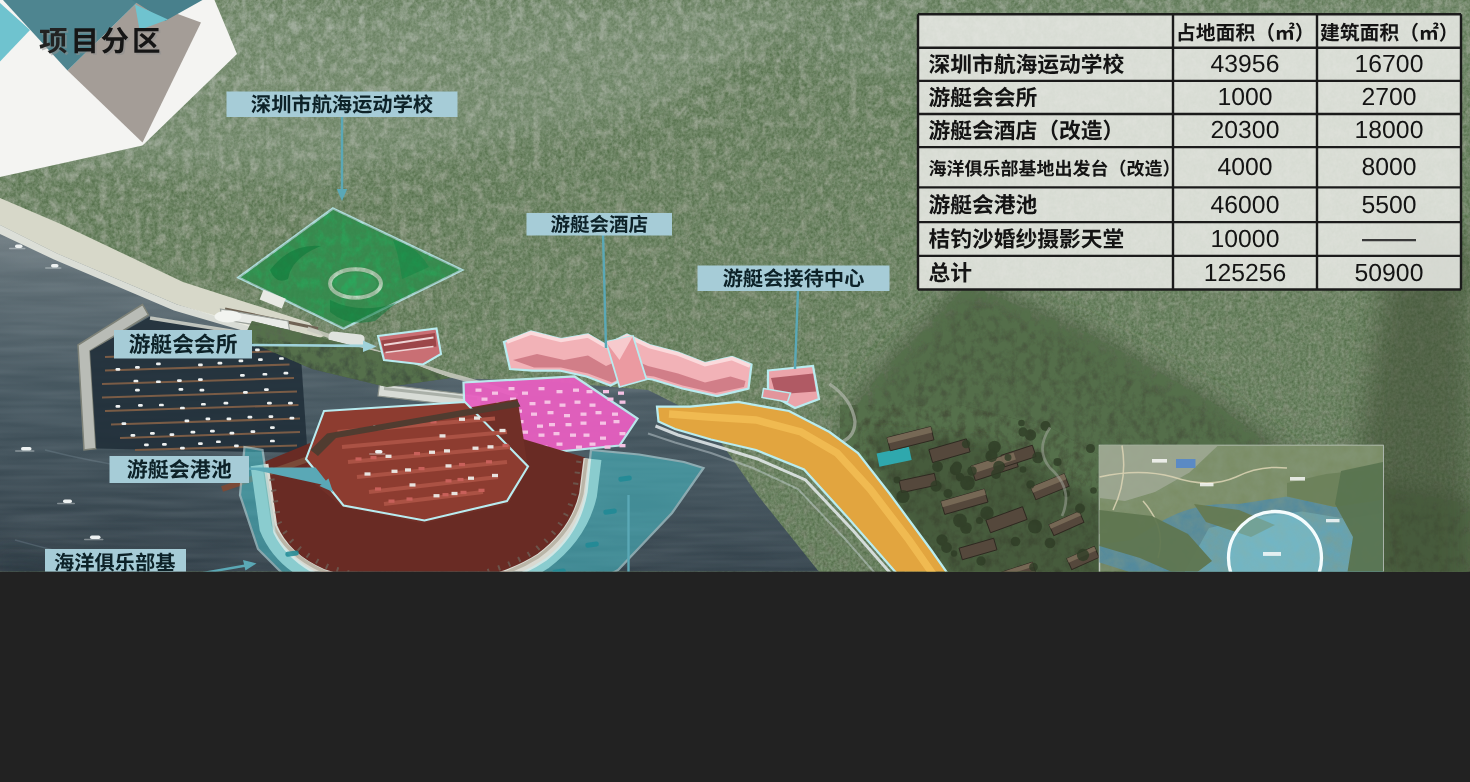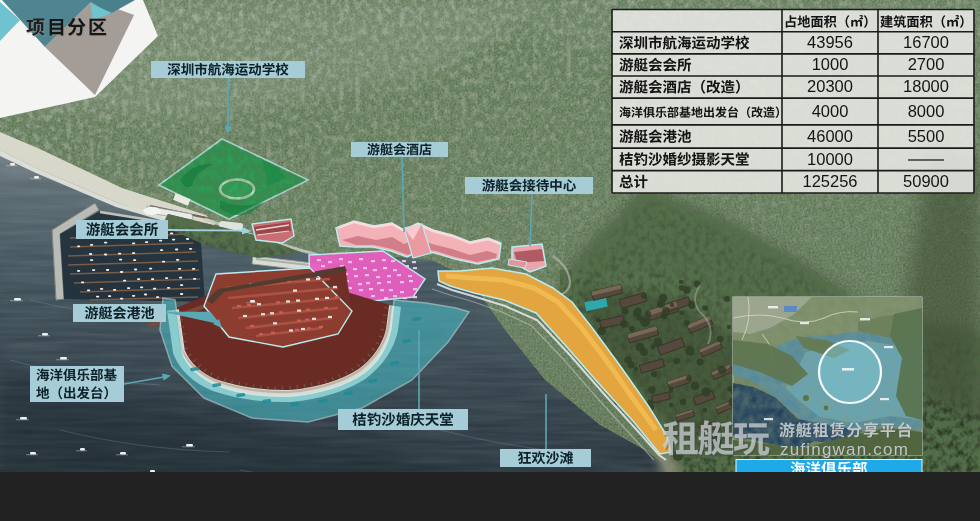--- a/index.html
+++ b/index.html
@@ -1,14 +1,14 @@
 <!DOCTYPE html>
 <html><head><meta charset="utf-8"><style>
 html,body{margin:0;padding:0;background:#222;}
-#stage{position:relative;width:980px;height:472px;overflow:hidden;font-family:"Liberation Sans",sans-serif;}
+#stage{position:relative;width:980px;height:381px;overflow:hidden;font-family:"Liberation Sans",sans-serif;}
 </style></head><body>
 <div id="stage">
 <svg width="980" height="521" viewBox="0 0 980 521">
 <defs>
 <path id="g33A1" d="M95 0H242V-315C282 -357 317 -379 350 -379C405 -379 429 -348 429 -260V0H575V-315C616 -357 651 -379 684 -379C737 -379 763 -348 763 -260V0H909V-279C909 -420 854 -503 734 -503C662 -503 609 -461 556 -406C530 -468 482 -503 401 -503C329 -503 276 -464 230 -416H226L214 -491H95ZM716 -550H986V-638H881C922 -670 975 -715 975 -771C975 -830 927 -876 846 -876C788 -876 746 -851 705 -809L761 -752C782 -775 805 -790 827 -790C856 -790 870 -776 870 -747C870 -702 803 -660 716 -607Z"></path>
 <path id="g4E2D" d="M434 -850V-676H88V-169H208V-224H434V89H561V-224H788V-174H914V-676H561V-850ZM208 -342V-558H434V-342ZM788 -342H561V-558H788Z"></path>
 <path id="g4E50" d="M217 -283C171 -199 96 -105 29 -45C57 -28 107 8 130 29C195 -39 278 -148 333 -244ZM679 -238C743 -155 820 -42 854 27L968 -25C930 -96 848 -203 784 -281ZM127 -325C136 -336 194 -341 253 -341H460V-56C460 -40 453 -36 436 -36C417 -36 356 -35 301 -37C318 -3 336 51 342 85C426 86 487 83 529 63C571 44 584 11 584 -54V-341H927V-462H584V-635H460V-462H237C251 -527 266 -603 273 -677C485 -682 719 -699 892 -735L831 -844C658 -807 390 -788 154 -784C154 -665 131 -534 123 -500C114 -464 104 -442 87 -435C101 -405 120 -350 127 -325Z"></path>
 <path id="g4EAB" d="M298 -547H701V-491H298ZM179 -629V-408H829V-629ZM752 -369 719 -368H146V-275H561C520 -260 476 -247 435 -237L434 -194H48V-92H434V-26C434 -11 428 -7 408 -6C391 -6 312 -6 255 -8C271 19 288 60 296 90C383 90 449 90 496 77C544 63 562 38 562 -21V-92H952V-194H574C676 -224 774 -263 855 -306L779 -374ZM411 -836C419 -817 426 -796 432 -775H63V-674H936V-775H567C559 -802 547 -832 534 -857Z"></path>
 <path id="g4F1A" d="M159 72C209 53 278 50 773 13C793 40 810 66 822 89L931 24C885 -52 793 -157 706 -234L603 -181C632 -154 661 -123 689 -92L340 -72C396 -123 451 -180 497 -237H919V-354H88V-237H330C276 -171 222 -118 198 -100C166 -72 145 -55 118 -50C132 -16 152 46 159 72ZM496 -855C400 -726 218 -604 27 -532C55 -508 96 -455 113 -425C166 -449 218 -475 267 -505V-438H736V-513C787 -483 840 -456 892 -435C911 -467 950 -516 977 -540C828 -587 670 -678 572 -760L605 -803ZM335 -548C396 -589 452 -635 502 -684C551 -639 613 -592 679 -548Z"></path>
 <path id="g4FF1" d="M386 -812V-239H293V-134H487C437 -82 362 -28 290 5C315 28 347 66 364 91C445 52 531 -10 590 -80L515 -134H748L686 -74C756 -26 848 45 889 91L971 8C929 -33 849 -91 782 -134H960V-239H885V-812ZM500 -239V-300H765V-239ZM500 -579H765V-521H500ZM500 -660V-717H765V-660ZM500 -440H765V-380H500ZM238 -846C187 -703 100 -561 10 -470C30 -441 62 -375 74 -346C97 -370 119 -397 141 -426V88H256V-606C292 -673 325 -743 351 -811Z"></path>

